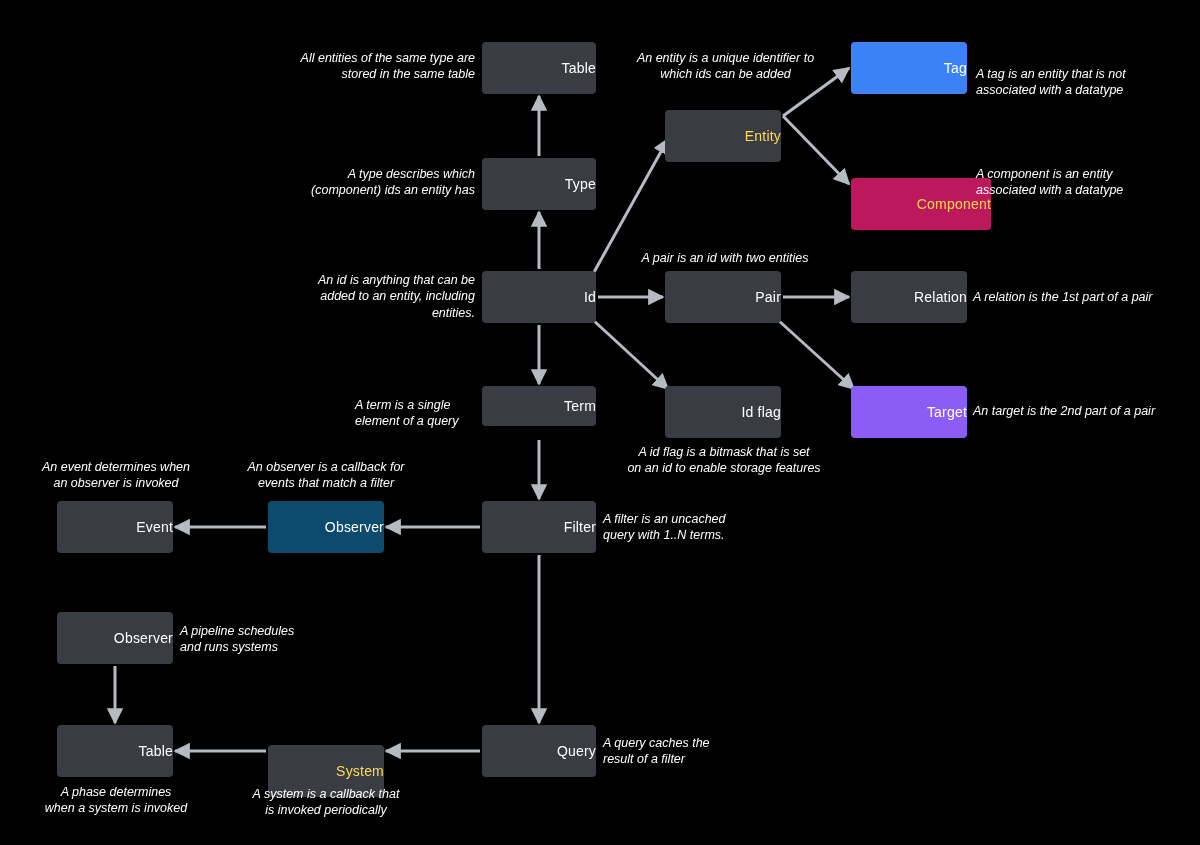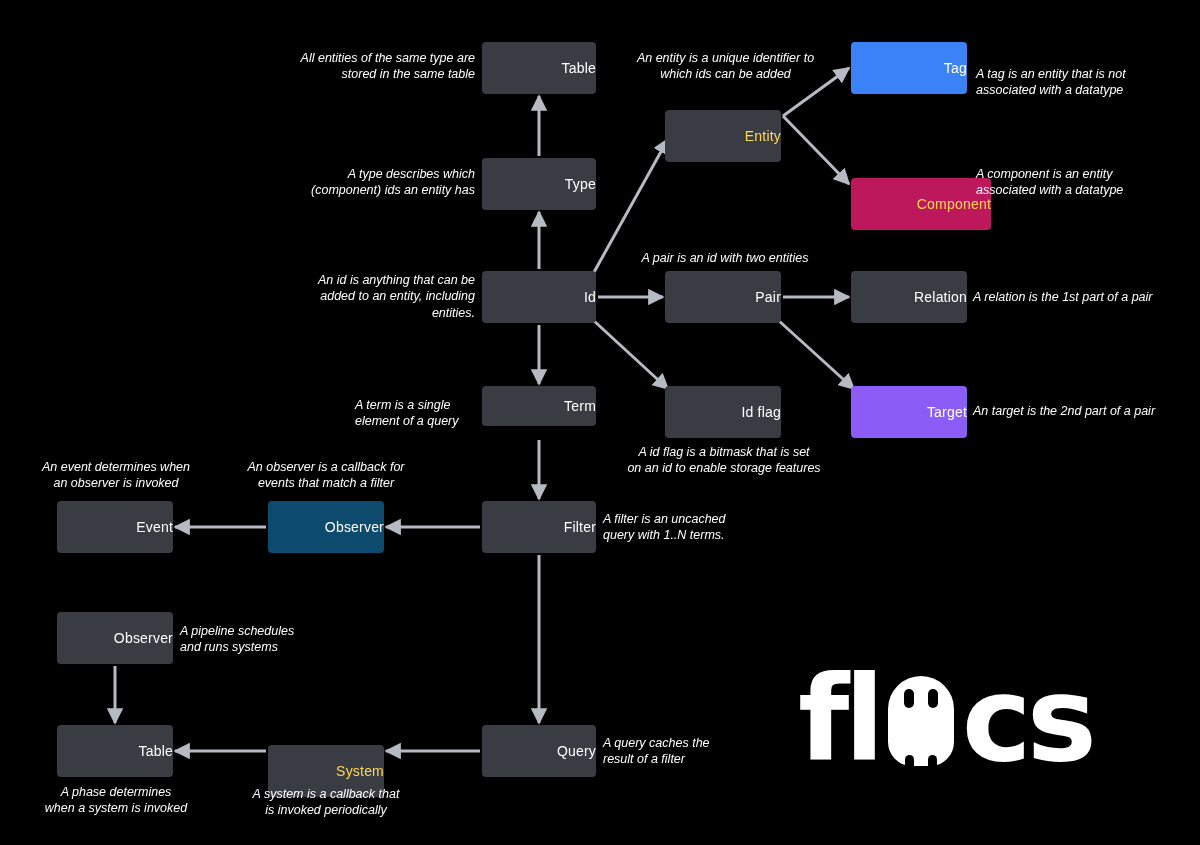--- a/index.html
+++ b/index.html
@@ -153,15 +153,14 @@
       <div class="note" style="left: 180px; top: 623px; width: 140px; text-align: left;">A pipeline schedules
 and runs systems</div>
       <div class="note" style="left: 25px; top: 784px; width: 182px; text-align: center;">A phase determines
 when a system is invoked</div>
       <div class="note" style="left: 240px; top: 786px; width: 172px; text-align: center;">A system is a callback that
 is invoked periodically</div>
       <div class="note" style="left: 603px; top: 735px; width: 145px; text-align: left;">A query caches the
 result of a filter</div>
     </div>
 
-  <div class="logo"><span>fl</span><span class="head"><span class="eye left"></span><span class="eye right"></span><span class="tooth left"></span><span class="tooth right"></span></span><span>cs</span></div>
 
 </div>
 
 </body></html>

